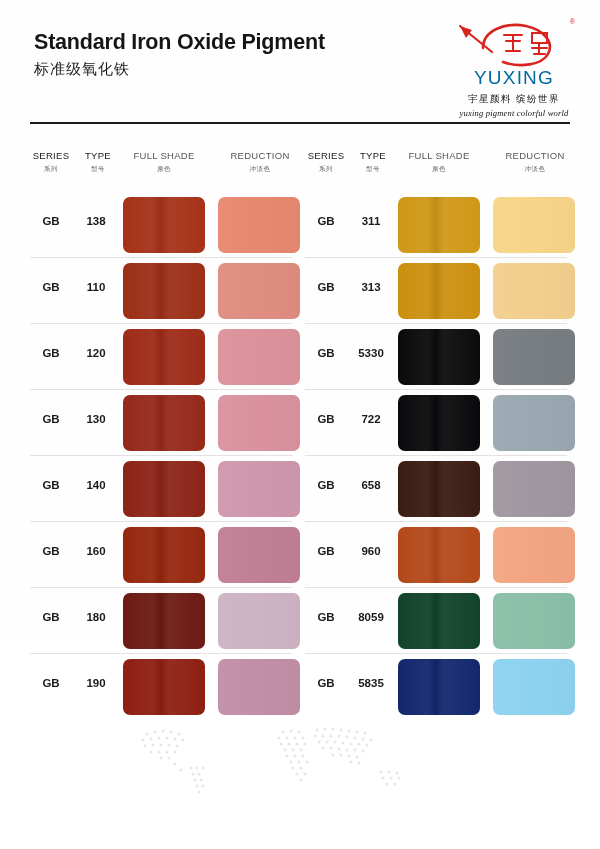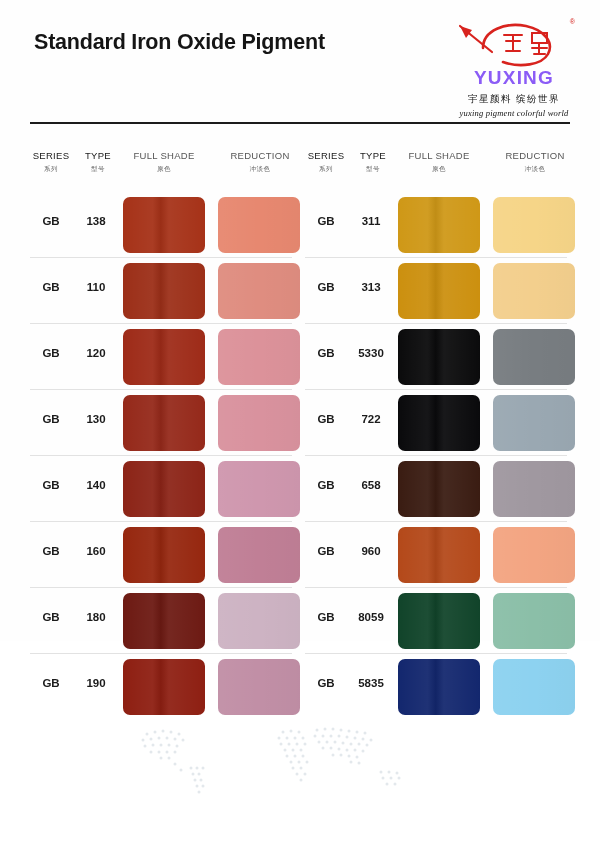--- a/index.html
+++ b/index.html
@@ -78,22 +78,22 @@
   .logo-reg {
     position: absolute;
     right: 5px;
     top: 0px;
     font-size: 7px;
     color: #d6241f;
   }
   .logo-word {
     text-align: center;
     font-size: 19px;
-    font-weight: bold;
-    color: #8b5cf6;
+    font-weight: normal;
+    color: #0369a1;
     letter-spacing: 1.2px;
     line-height: 1;
     margin-top: -2px;
   }
   .logo-cn {
     text-align: center;
     font-size: 9.5px;
     color: #111;
     letter-spacing: 1.5px;
     margin-top: 6px;
@@ -259,20 +259,21 @@
 </style>
 </head>
 <body>
 
 <div class="page">
 
   <div class="header">
 
     <div class="title-block">
       <div class="title-en">Standard Iron Oxide Pigment</div>
+      <div class="title-cn">标准级氧化铁</div>
     </div>
 
     <div class="logo-block">
       <div class="logo-mark">
         <svg width="132" height="52" viewBox="0 0 132 52">
 
           <path d="M35 30 C35 12, 58 4, 78 8 C97 12, 106 25, 100 36 C94 47, 72 50, 55 44" fill="none" stroke="#d8231e" stroke-width="2.6" stroke-linecap="round"></path>
 
           <path d="M12 8 L44 34" fill="none" stroke="#d8231e" stroke-width="2.2" stroke-linecap="round"></path>
           <path d="M12 8 L24 12 L18 20 Z" fill="#d8231e"></path>

